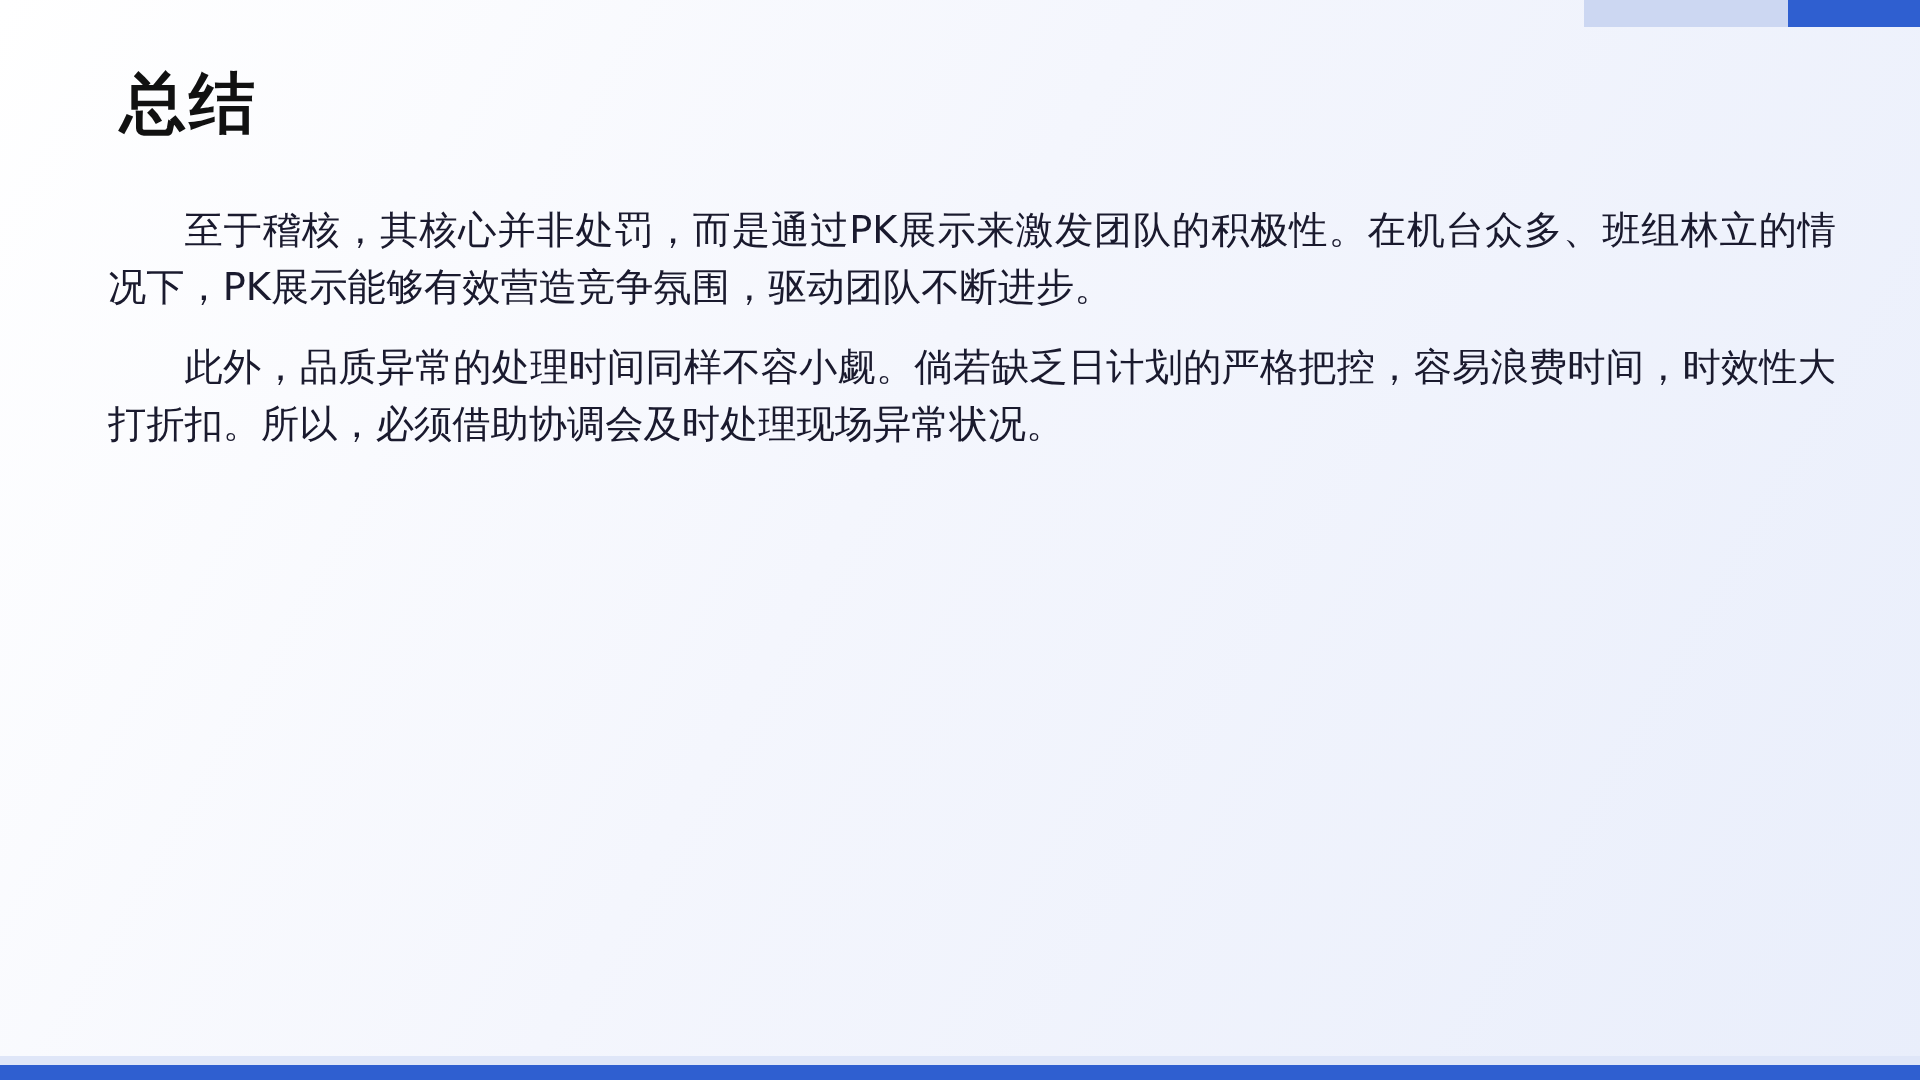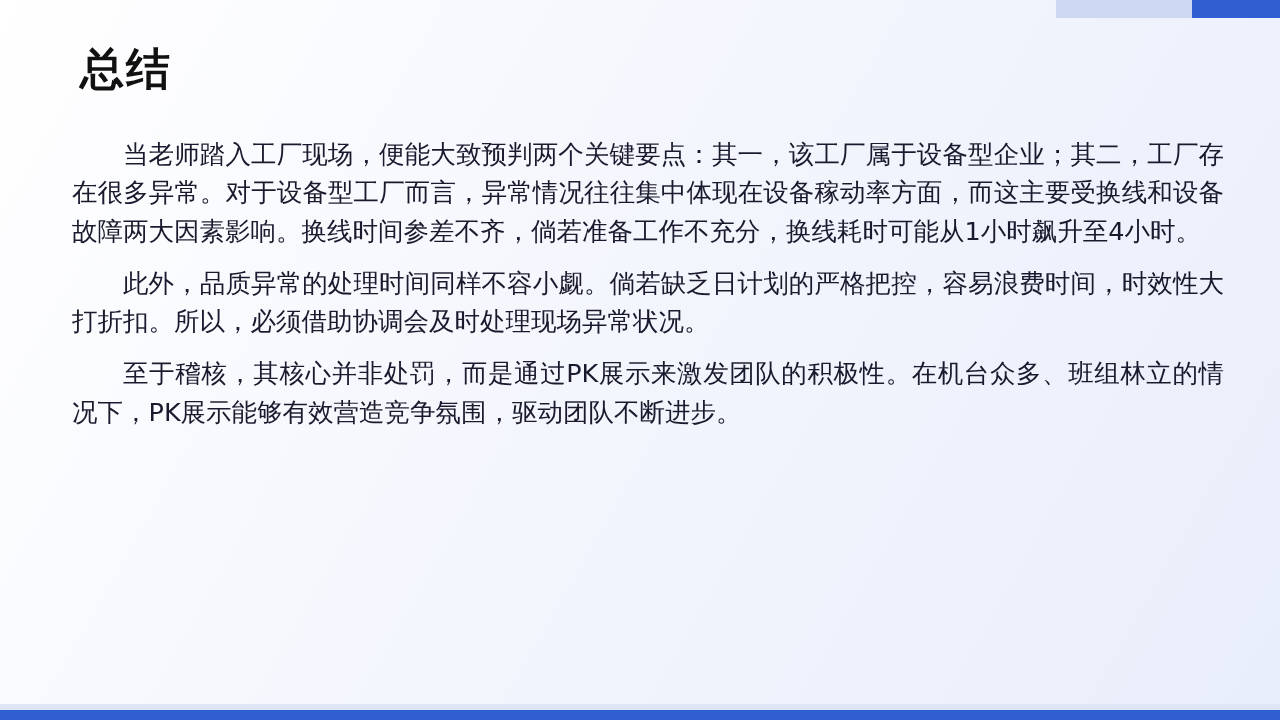--- a/index.html
+++ b/index.html
@@ -84,21 +84,20 @@
 <body>
 
 <div class="slide">
 
   <div class="top-bar-light"></div>
   <div class="top-bar-dark"></div>
 
   <div class="title">总结</div>
 
   <div class="body-area">
-    <p class="para">当老师踏入工厂现场，便能大致预判两个关键要点：其一，该工厂属于设备型企业；其二，工厂存在很多异常。对于设备型工厂而言，异常情况往往集中体现在设备稼动率方面，而这主要受换线和设备故障两大因素影响。换线时间参差不齐，倘若准备工作不充分，换线耗时可能从1小时飙升至4小时。</p>
+    <p class="para">至于稽核，其核心并非处罚，而是通过PK展示来激发团队的积极性。在机台众多、班组林立的情况下，PK展示能够有效营造竞争氛围，驱动团队不断进步。</p>
     <p class="para">此外，品质异常的处理时间同样不容小觑。倘若缺乏日计划的严格把控，容易浪费时间，时效性大打折扣。所以，必须借助协调会及时处理现场异常状况。</p>
-    <p class="para">至于稽核，其核心并非处罚，而是通过PK展示来激发团队的积极性。在机台众多、班组林立的情况下，PK展示能够有效营造竞争氛围，驱动团队不断进步。</p>
   </div>
 
   <div class="bottom-strip-light"></div>
   <div class="bottom-strip-dark"></div>
 
 </div>
 
 </body></html>

